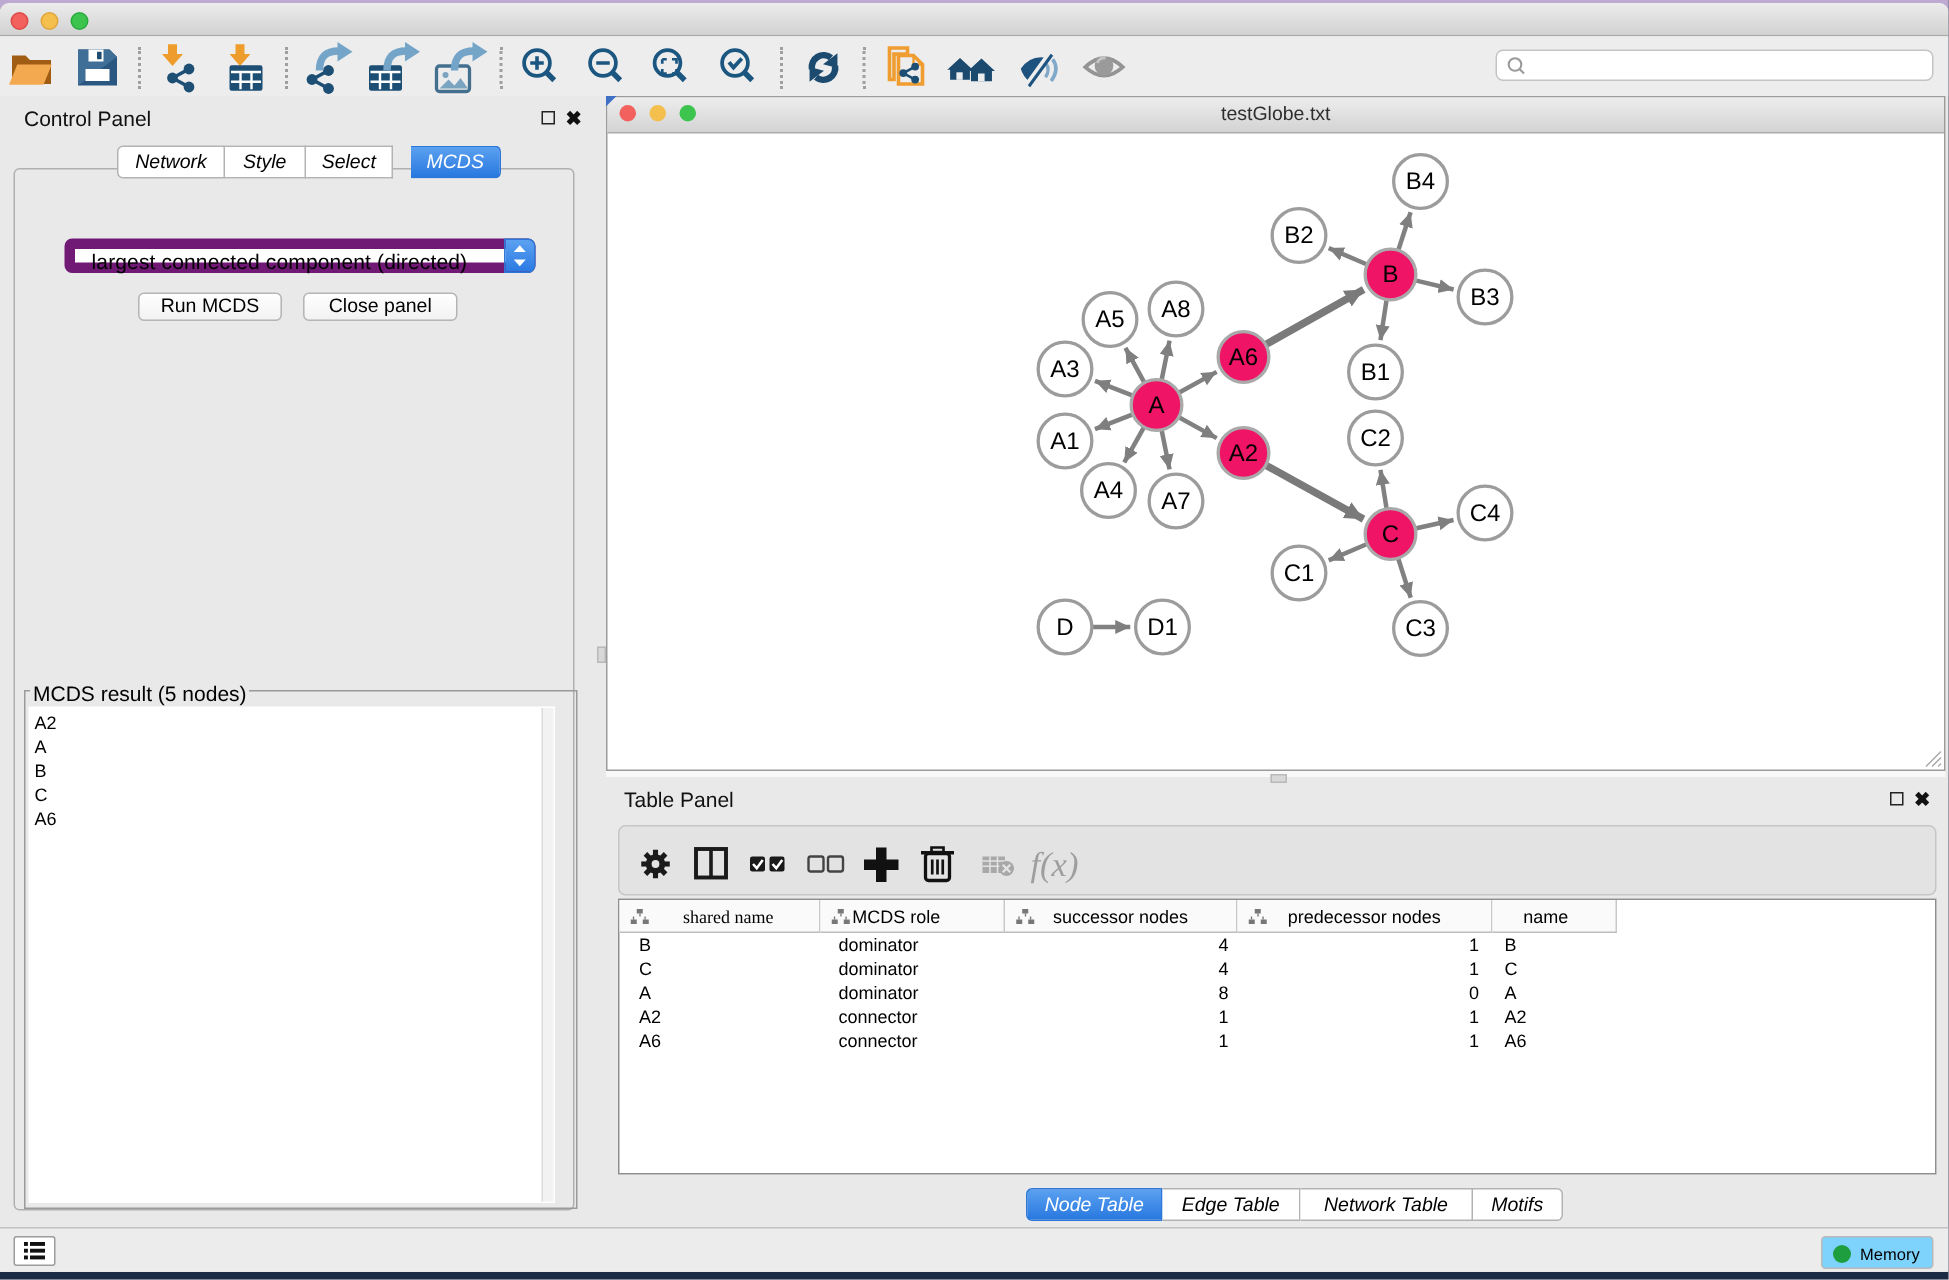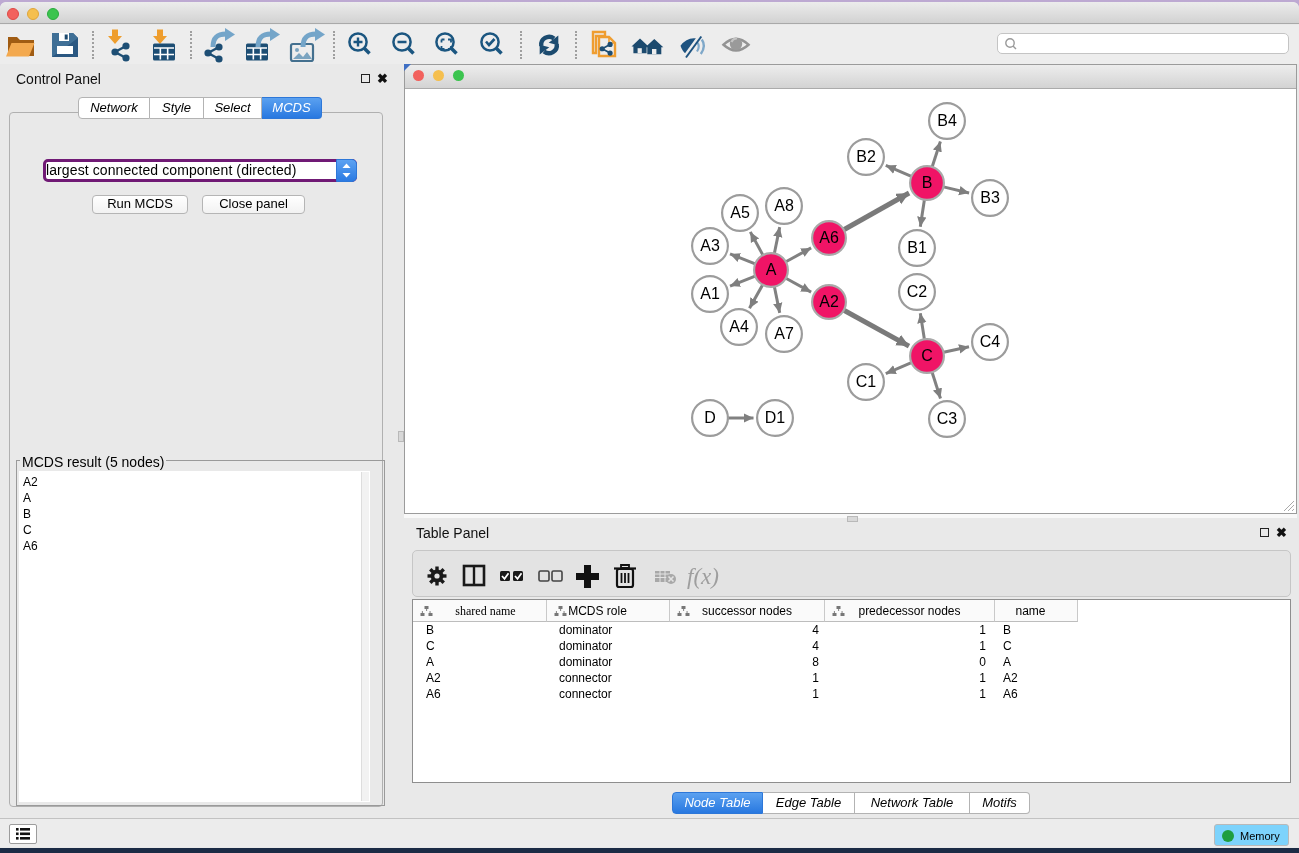--- a/index.html
+++ b/index.html
@@ -21,27 +21,27 @@
     border-left:2px dotted #9f9f9f; }
   
   #cp-title { left:16px; top:69px; font-size:14px; color:#111; }
   .winbtn-sq { position:absolute; width:9px; height:9px; border:1.6px solid #222; }
   .winbtn-x { position:absolute; font-size:13px; font-weight:bold; color:#111; }
   .tabrow { position:absolute; display:flex; }
   .tab { height:22px; background:#fff; border:1px solid #b3b3b3; border-left:none;
     font-size:13px; color:#000; text-align:center; line-height:20px;font-style:italic; }
   .tab.first { border-left:1px solid #b3b3b3; border-radius:4px 0 0 4px; }
   .tab.last { border-radius:0 4px 4px 0; }
-  .tab.sel { background:linear-gradient(#5ba1f0,#2878e0); color:#fff; border-color:#2d77d8; }
+  .tab.sel { background:linear-gradient(#5ba1f0,#2878e0); color:#fff; border-color:#2d77d8;margin-left:12px; }
   #cp-panel { left:9px; top:110px; width:374px; height:695px;
     border:1px solid #b0b0b0; border-radius:4px; background:#e9e9e9; }
   #opt-label { left:4px; top:132px; width:392px; text-align:center; font-size:14px; letter-spacing:0.2px; color:#000; }
   #combo { left:43px; top:157px; width:314px; height:23px; background:#fff;
-    border:3px solid #701a75; border-radius:5px; font-size:14px; letter-spacing:0.1px; color:#000;
-    line-height:17px; }
+    border:7px solid #701a75; border-radius:5px; font-size:14px; letter-spacing:0.1px; color:#000;
+    line-height:17px; padding-left:11px; }
   #combo-btn { left:336px; top:157px; width:21px; height:23px;
     background:linear-gradient(#5ca2f2,#2b7ae2); border-radius:0 5px 5px 0;
     border:1px solid #2d77d8; }
   .btn { position:absolute; height:19px; background:linear-gradient(#ffffff,#f2f2f2);
     border:1px solid #b5b5b5; border-radius:4px; font-size:13px; color:#000;
     text-align:center; line-height:15px; }
   #fieldset { left:16px; top:458px; width:369px; height:346px; border:1px solid #9a9a9a; }
   #fieldset-label { left:20px; top:452px; font-size:14px; color:#000; background:#e9e9e9; padding:0 2px; }
   #mcds-list { left:19px; top:469px; width:351px; height:331px; background:#fff;
     font-size:12px; color:#000; padding:3px 0 0 4px; line-height:16px; }
@@ -191,20 +191,21 @@
   <div class="abs" id="fieldset"></div>
   <div class="abs" id="fieldset-label">MCDS result (5 nodes)</div>
   <div class="abs" id="mcds-list">A2<br>A<br>B<br>C<br>A6</div>
   <div class="abs" id="mcds-scroll"></div>
 
   <div class="abs" id="netwin">
     <div id="net-titlebar">
       <div class="tl" style="left:8px; top:4.5px; width:11px; height:11px; background:#f2615d;"></div>
       <div class="tl" style="left:28px; top:4.5px; width:11px; height:11px; background:#f5bf4e;"></div>
       <div class="tl" style="left:48px; top:4.5px; width:11px; height:11px; background:#3cc44f;"></div>
+      <div id="net-title">testGlobe.txt</div>
     </div>
     <svg id="graph" width="891" viewBox="405 87 891 424" height="424" style="position:absolute;left:0;top:23px;">
         <defs>
 <marker id="arr" markerUnits="userSpaceOnUse" markerWidth="13" markerHeight="13" refX="10" refY="5" orient="auto">
             <path d="M0,0.3 L10,5 L0,9.7 Z" fill="#7f7f7f"></path>
           </marker>
 <marker id="arrB" markerUnits="userSpaceOnUse" markerWidth="16" markerHeight="16" refX="12.5" refY="6" orient="auto">
             <path d="M0,0 L12.5,6 L0,12 Z" fill="#7a7a7a"></path>
           </marker>
 </defs>

